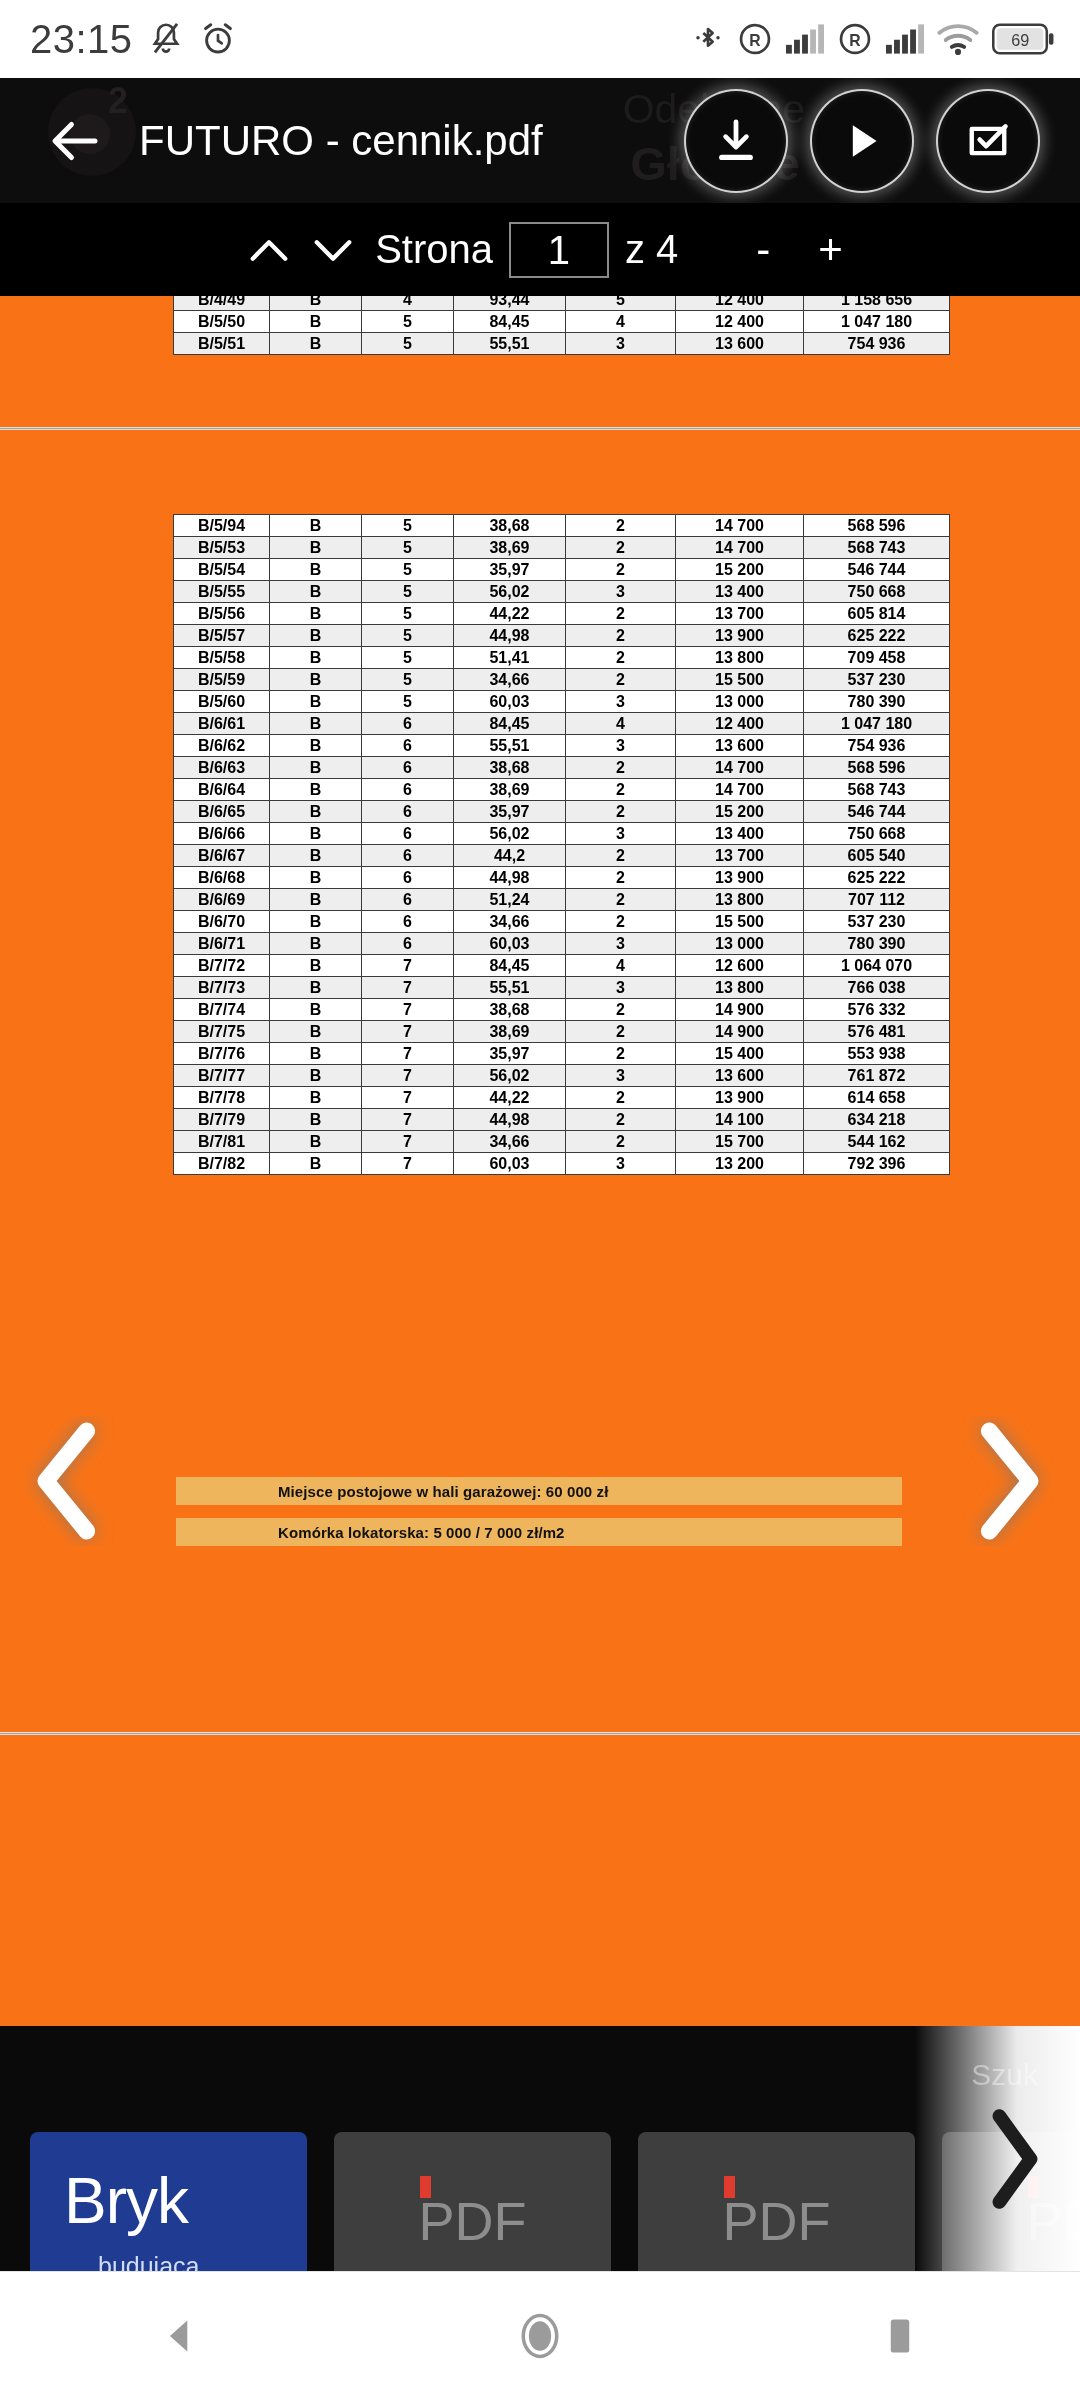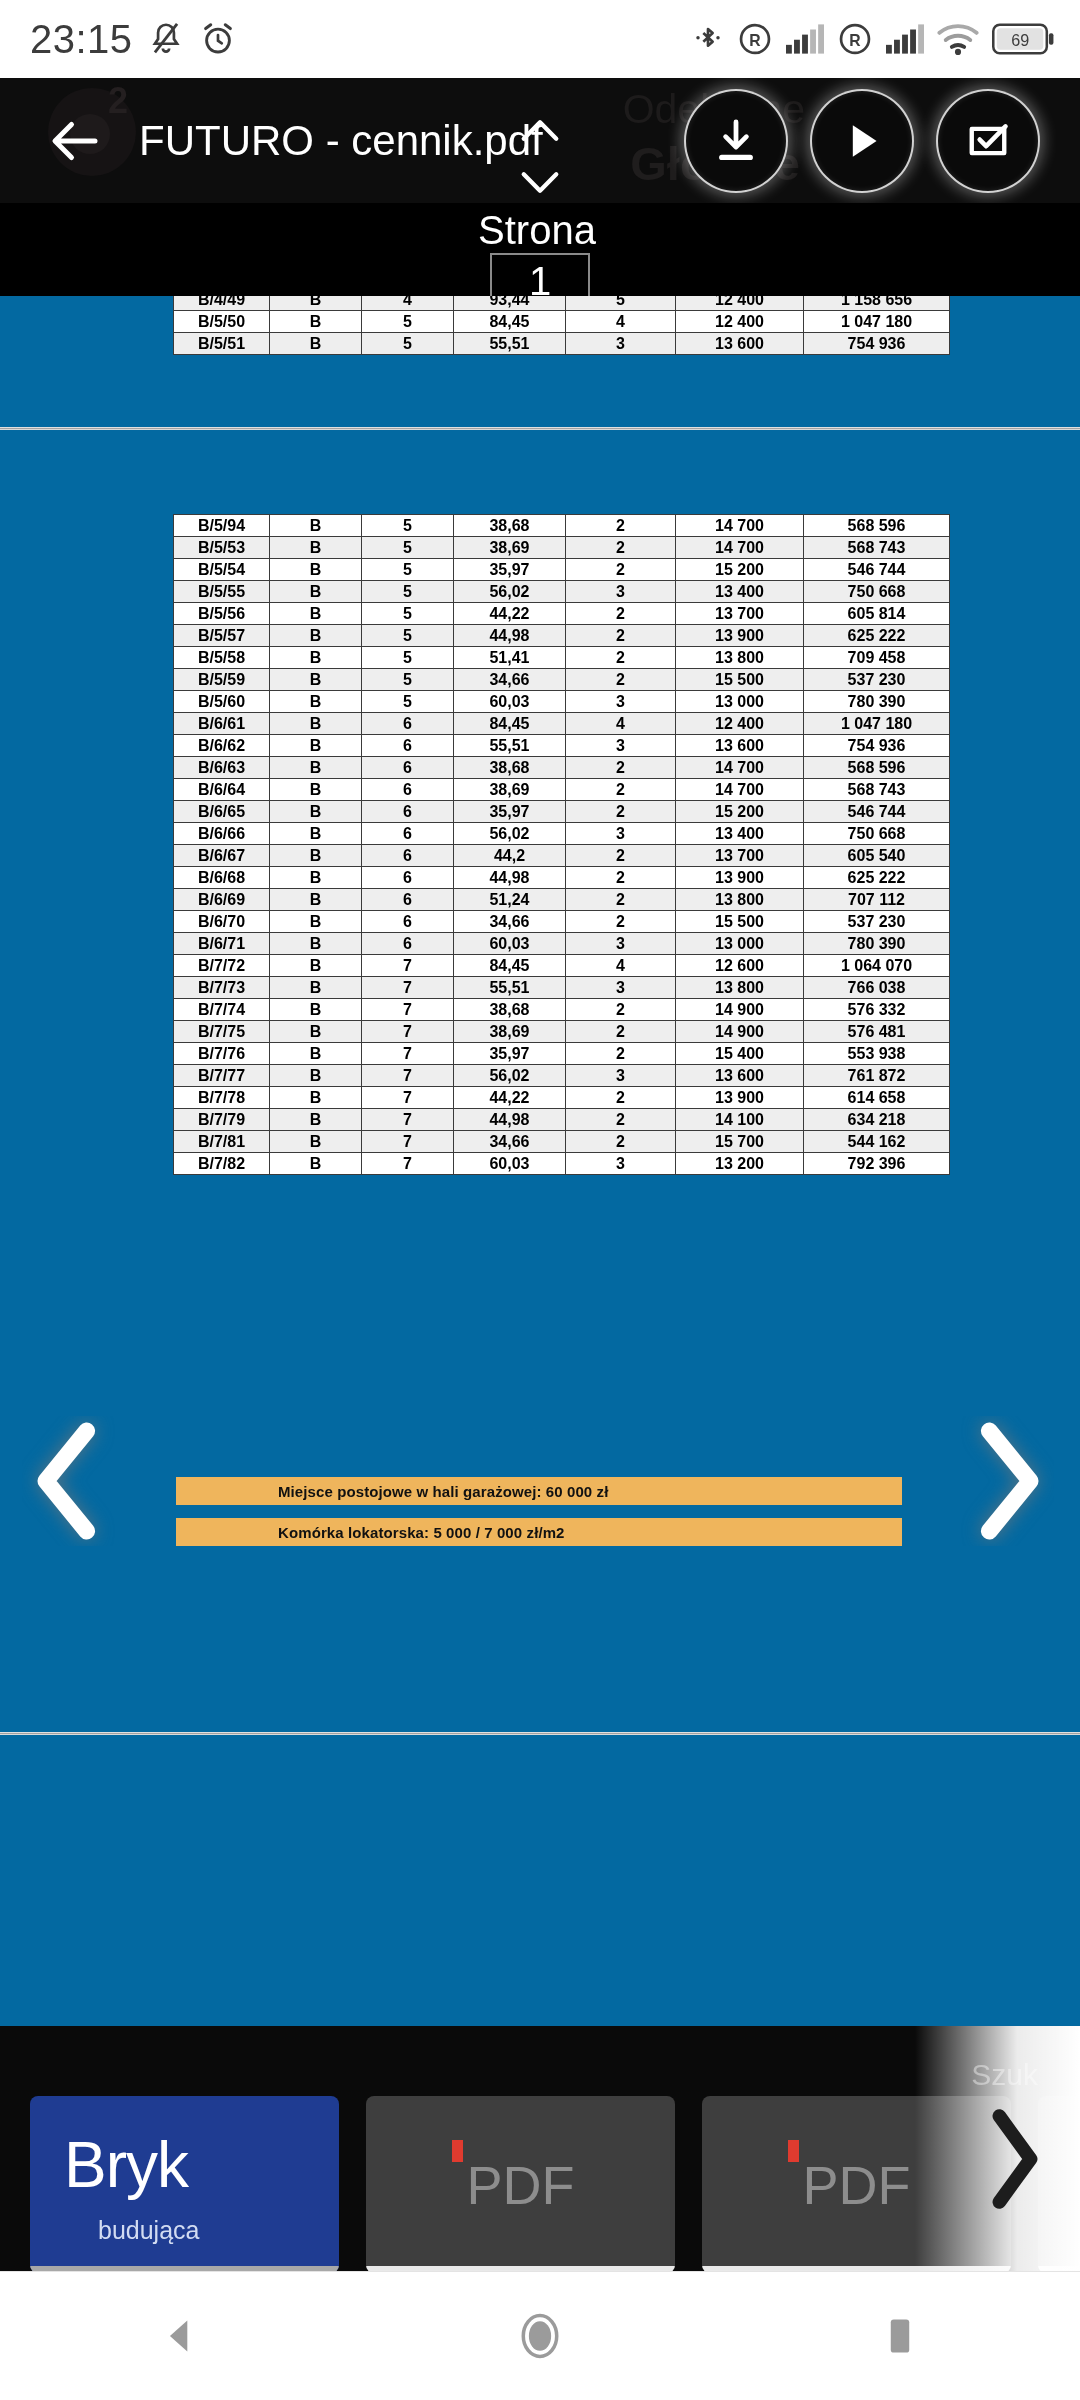--- a/index.html
+++ b/index.html
@@ -53,36 +53,36 @@
     background: #0a0a0a; border: 2px solid rgba(255,255,255,0.82);
     box-shadow: 0 0 14px 4px rgba(255,255,255,0.30), inset 0 0 6px rgba(255,255,255,0.12);
     display: flex; align-items: center; justify-content: center;
   }
 
   
   .pagebar {
     position: absolute; top: 203px; left: 0; width: 1080px; height: 93px;
     background: #000000; display: flex; align-items: center; justify-content: center;
   }
-  .pb-inner { display: flex; align-items: center; flex-direction: column; }
+  .pb-inner { display: flex; align-items: center; }
   .pb-chev { width: 52px; height: 52px; margin: 0 6px; }
   .pb-label { color: #ffffff; font-size: 40px; margin: 0 16px 0 10px; }
   .pb-input {
     width: 100px; height: 56px; border: 2px solid #8a8a8a; background: #000;
     color: #ffffff; font-size: 40px; text-align: center; line-height: 52px;
     font-family: "Liberation Sans", sans-serif;
   }
   .pb-of { color: #ffffff; font-size: 40px; margin-left: 16px; }
   .pb-zoom { display: flex; align-items: center; margin-left: 78px; gap: 48px; }
   .pb-zbtn { color: #ffffff; font-size: 42px; line-height: 1; }
 
   
   .docview {
     position: absolute; top: 296px; left: 0; width: 1080px; height: 1730px;
-    background: #0369a1; overflow: hidden;
+    background: #f97316; overflow: hidden;
   }
   .page-sep {
     position: absolute; left: 0; width: 1080px; height: 3px;
     background: linear-gradient(to bottom, #ffffff, #9a9a9a 55%, #ffffff);
   }
 
   
   .ptable {
     position: absolute; border-collapse: collapse; width: 730px;
     font-family: "Liberation Sans", sans-serif;
@@ -123,22 +123,22 @@
   .recents {
     position: absolute; top: 2026px; left: 0; width: 1080px; height: 245px;
     background: #0a0a0a; overflow: hidden;
   }
   .rec-ghost {
     position: absolute; right: 42px; top: 32px; font-size: 30px; color: #6e6e6e;
     font-family: "Liberation Sans", sans-serif;
   }
   .rec-strip { position: absolute; top: 70px; left: 30px; display: flex; gap: 27px; }
   .rec-card {
-    width: 309px; height: 177px; border-radius: 8px; position: relative;
-    overflow: hidden; flex: none;
+    width: 277px; height: 177px; border-radius: 8px; position: relative;
+    overflow: hidden; flex: none; margin-top: 36px;
   }
   .rec-bryk { background: #1f3c92; }
   .rec-bryk .bryk-word {
     position: absolute; left: 34px; top: 32px; font-size: 64px; color: #ffffff;
     font-family: "Liberation Sans", sans-serif; font-weight: 300; letter-spacing: -1px;
   }
   .rec-bryk .bryk-sub {
     position: absolute; left: 68px; top: 120px; font-size: 25px; color: #d2dcf2;
     font-family: "Liberation Sans", sans-serif;
   }

